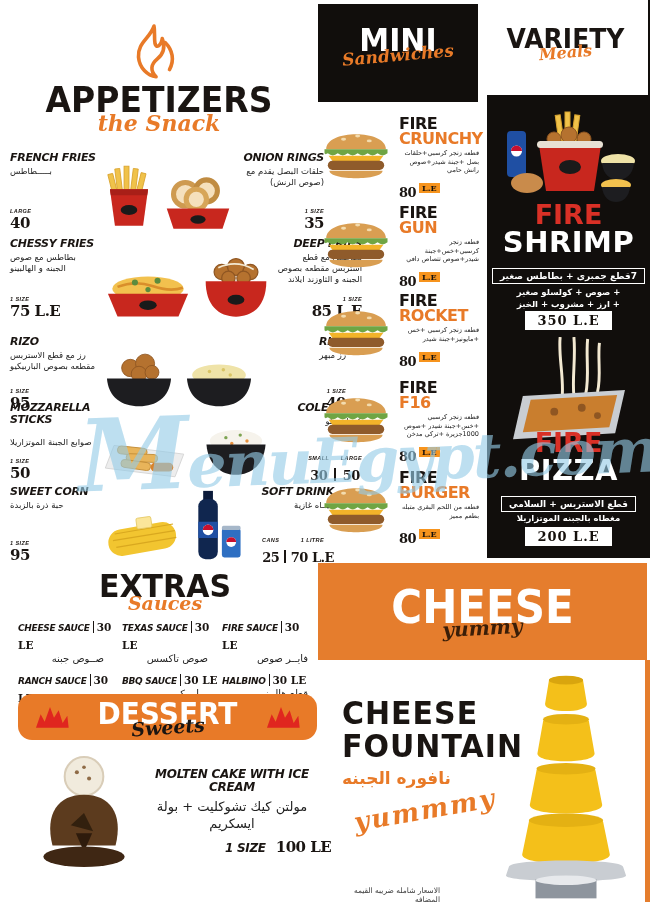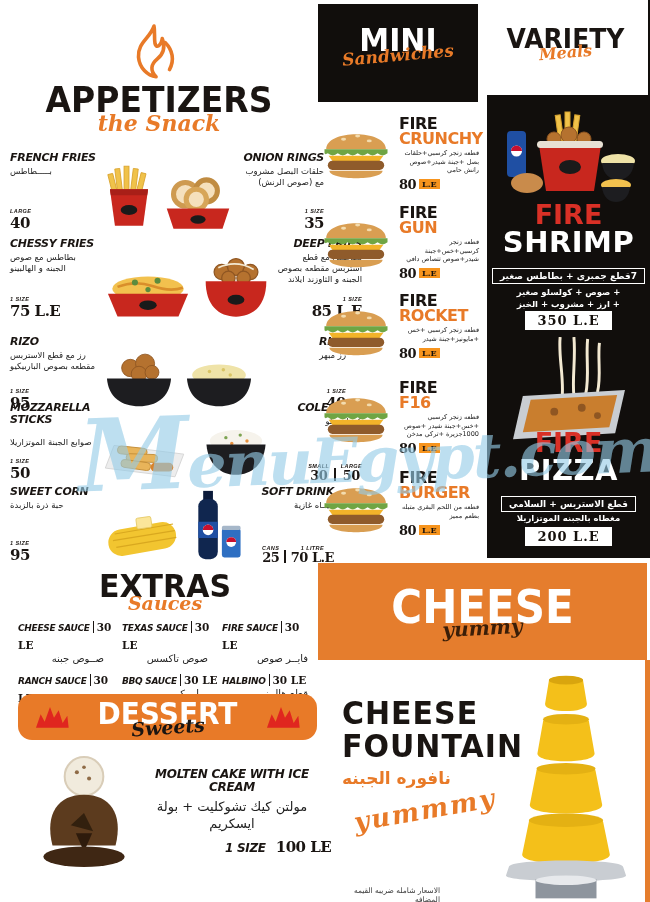--- a/index.html
+++ b/index.html
@@ -5,21 +5,21 @@
   html,body{margin:0;padding:0;background:#fff;}
   .page{position:relative;width:650px;height:902px;background:#fff;overflow:hidden;font-family:"Liberation Sans",sans-serif;}
   .abs{position:absolute;}
   
   .hdr-big{font-family:"DejaVu Sans",sans-serif;font-weight:900;color:#1a1512;letter-spacing:0;transform:scaleY(1.08);}
   .script{font-family:"DejaVu Serif",serif;font-style:italic;font-weight:bold;color:#e87a28;}
   .name{font-family:"DejaVu Sans",sans-serif;font-weight:bold;font-style:italic;font-size:11px;color:#1a1512;letter-spacing:-0.3px;line-height:1.05;}
   .desc{font-family:"DejaVu Sans",sans-serif;font-size:8.5px;color:#222;direction:rtl;line-height:1.3;margin-top:2px;}
   .szlab{font-size:5.5px;font-weight:bold;font-style:italic;color:#1a1512;letter-spacing:.4px;display:block;}
   .prc{font-family:"DejaVu Serif",serif;font-weight:bold;font-size:15px;color:#1a1512;letter-spacing:-0.5px;line-height:1;}
-  .prc.sm{font-size:13px;}
+  .prc.sm{font-size:13px;margin-top:8px;}
   
   .app-row{position:absolute;left:10px;width:305px;display:grid;grid-template-columns:88px 1fr 1fr 86px;column-gap:2px;}
   .app-item{display:flex;flex-direction:column;align-items:flex-start;text-align:left;}
   .app-item.right{align-items:flex-end;text-align:right;}
   .app-item .pb{margin-top:auto;}
   .imgcell{display:flex;align-items:flex-end;justify-content:center;}
   .dual{display:flex;align-items:flex-end;gap:5px;}
   .pcol{display:flex;flex-direction:column;align-items:center;}
   .vbar{width:1.5px;height:13px;background:#1a1512;margin-bottom:1px;}
   
@@ -249,21 +249,21 @@
           <use href="#sym-friesbox"></use>
         </svg>
       </div>
     <div class="imgcell">
         <svg class="food" width="76" height="62">
           <use href="#sym-onionrings"></use>
         </svg>
       </div>
     <div class="app-item right">
       <div class="name">ONION RINGS</div>
-      <div class="desc">حلقات البصل مشروب مع (صوص الرنش)</div>
+      <div class="desc">حلقات البصل يقدم مع (صوص الرنش)</div>
       <div class="pb" style="text-align:right;"><span class="szlab">1 SIZE</span><span class="prc">35</span></div>
     </div>
   </div>
 
   <div class="app-row" style="top:238px;height:82px;">
     <div class="app-item">
       <div class="name">CHESSY FRIES</div>
       <div class="desc" style="text-align:left;">بطاطس مع صوص الجبنه و الهالبينو</div>
       <div class="pb"><span class="szlab">1 SIZE</span><span class="prc">75 L.E</span></div>
     </div>

